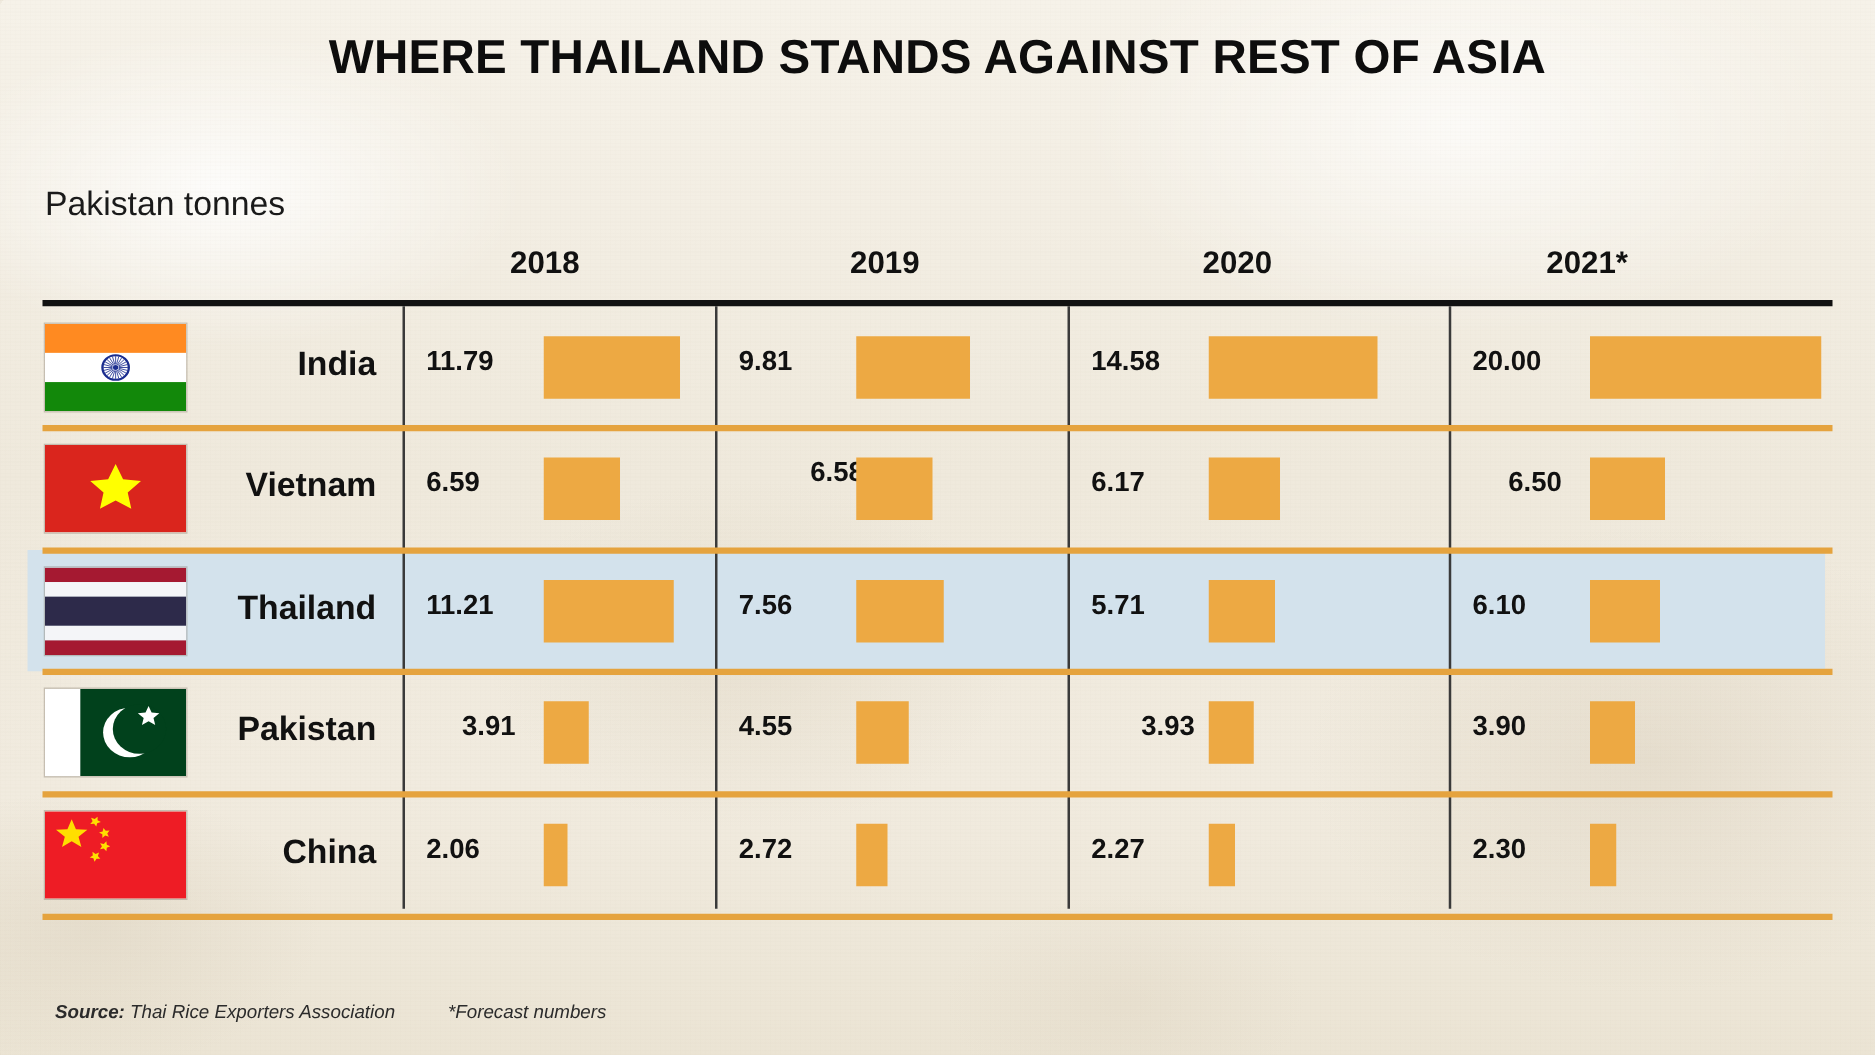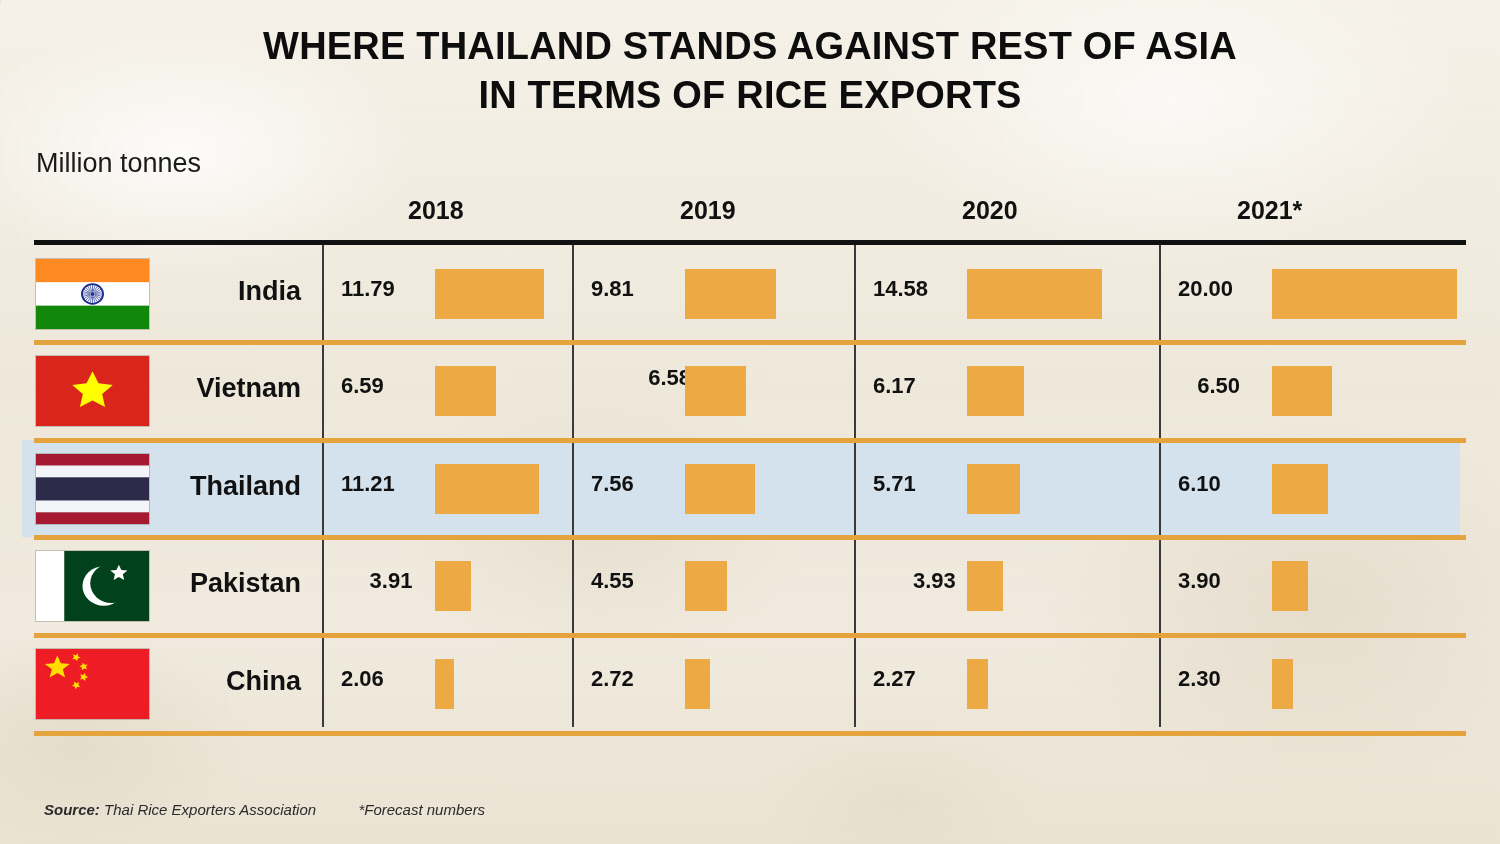--- a/index.html
+++ b/index.html
@@ -110,24 +110,23 @@
 </head>
 <body>
 
 <div id="paper"></div>
 <div id="grain"></div>
 
 <div id="content">
 
   <div class="title">
     <span>WHERE THAILAND STANDS AGAINST REST OF ASIA</span>
-    <span>IN TERMS OF RICE EXPORTS</span>
   </div>
 
-  <div class="units">Million tonnes</div>
+  <div class="units">Pakistan tonnes</div>
 
   <div class="hdr">
     <div class="yr" id="yr0" style="left: 408px;">2018</div>
     <div class="yr" id="yr1" style="left: 680px;">2019</div>
     <div class="yr" id="yr2" style="left: 962px;">2020</div>
     <div class="yr" id="yr3" style="left: 1237px;">2021*</div>
   </div>
 
   <div class="highlight" id="hl" style="top: 439.5px; height: 97.5px;"></div>
 
@@ -198,21 +197,21 @@
         <rect width="90" height="60" fill="#DA251D"></rect>
         <polygon fill="#FFFF00" points="45.00,13.00 49.76,23.45 61.17,24.75 52.70,32.50 54.99,43.75 45.00,38.10 35.01,43.75 37.30,32.50 28.83,24.75 40.24,23.45"></polygon>
       </svg></div>
         <div class="cname" style="left: 161px; top: 373.25px;">Vietnam</div>
         <div class="val" style="left: 341px; top: 373.25px; text-align: left;">6.59</div>
         <div class="bar" style="left: 435px; top: 366.25px; width: 60.9575px; height: 50px;"></div>
         <div class="val" style="left: 591px; top: 365px; text-align: right;">6.58</div>
         <div class="bar" style="left: 685px; top: 366.25px; width: 60.865px; height: 50px;"></div>
         <div class="val" style="left: 873px; top: 373.25px; text-align: left;">6.17</div>
         <div class="bar" style="left: 967px; top: 366.25px; width: 57.0725px; height: 50px;"></div>
-        <div class="val" style="left: 1140px; top: 373.25px; text-align: right;">6.50</div>
+        <div class="val" style="left: 1178px; top: 373.25px; text-align: center;">6.50</div>
         <div class="bar" style="left: 1272px; top: 366.25px; width: 60.125px; height: 50px;"></div>
       </div>
       <div class="row" style="top: 0px;">
         <div class="flag" style="top: 452.75px; height: 72px;"><svg viewBox="0 0 90 60" width="100%" height="100%" preserveAspectRatio="none">
         <rect width="90" height="10" fill="#A51931"></rect>
         <rect y="10" width="90" height="10" fill="#F4F5F8"></rect>
         <rect y="20" width="90" height="20" fill="#2D2A4A"></rect>
         <rect y="40" width="90" height="10" fill="#F4F5F8"></rect>
         <rect y="50" width="90" height="10" fill="#A51931"></rect>
       </svg></div>

